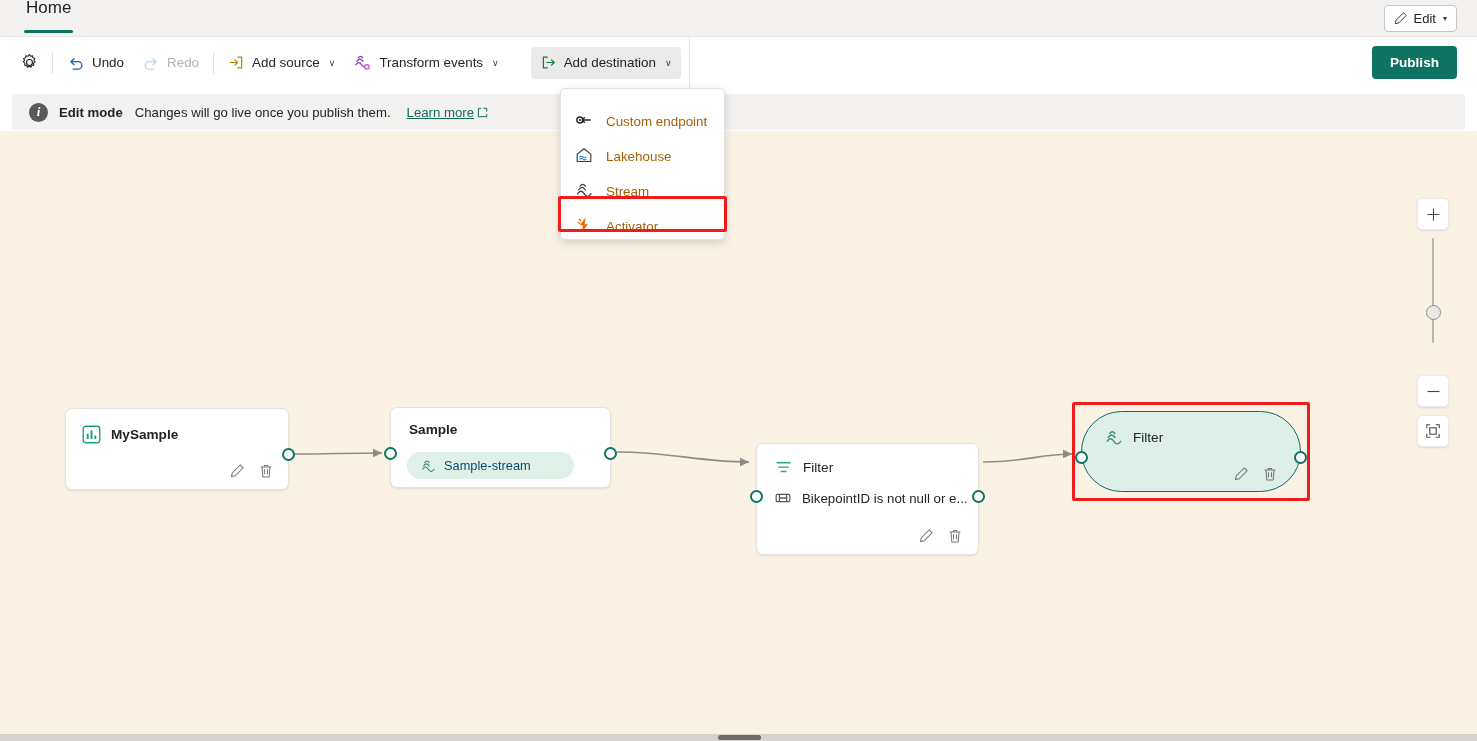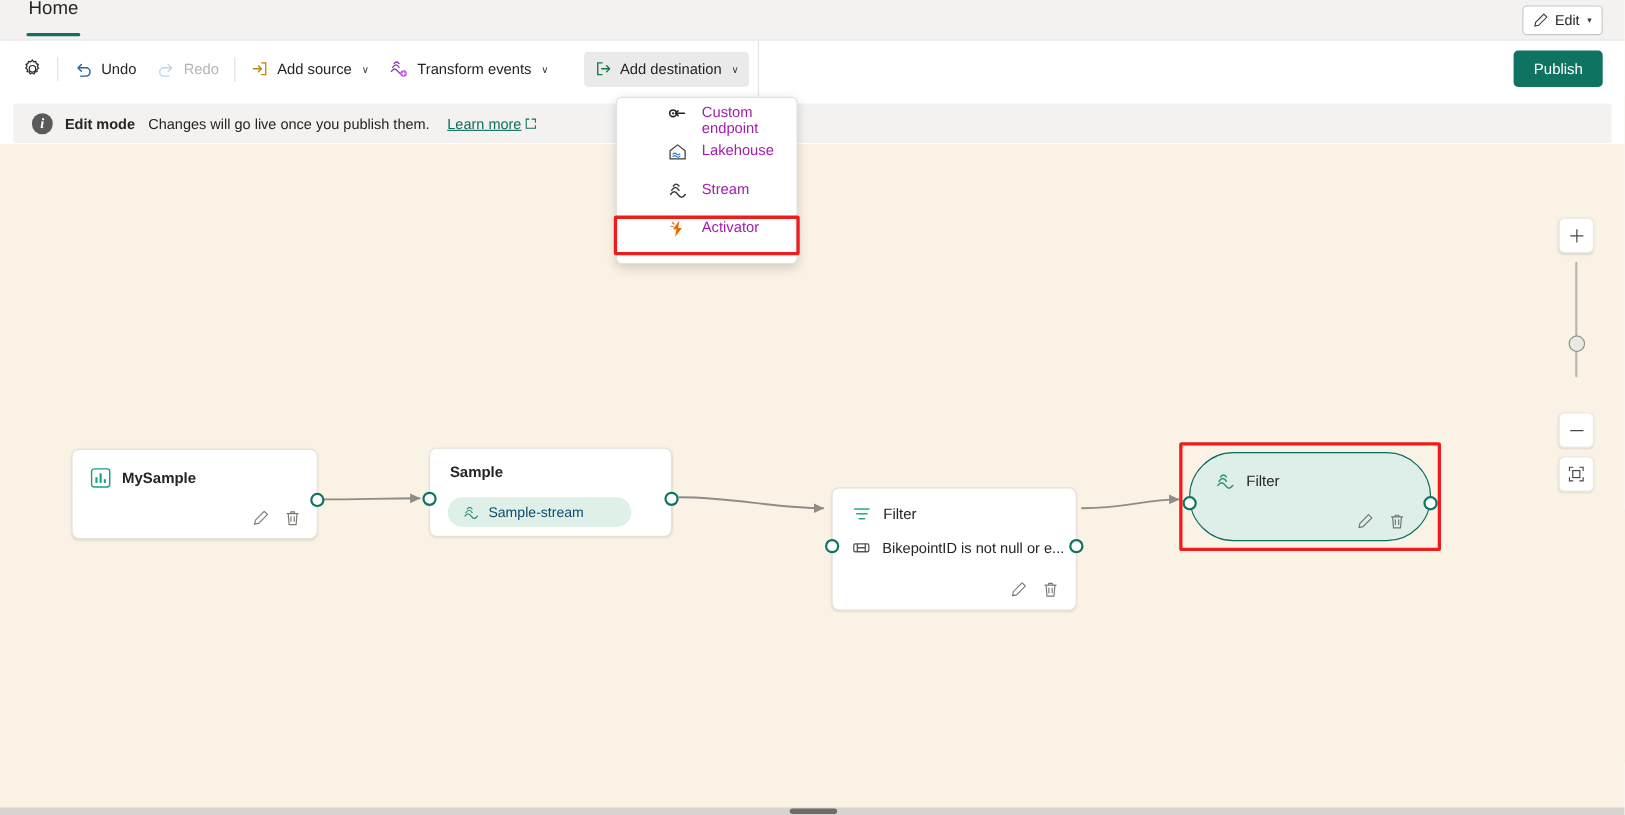--- a/index.html
+++ b/index.html
@@ -49,21 +49,21 @@
   }
   .tb-item.gear { padding:0 8px; }
   .tb-item.disabled { color:#b5b3b1; cursor:default; }
   .tb-item.active-menu { background:#ebeaea; }
   .tb-sep { width:1px; height:22px; background:#e1dfdd; margin:0 5px; }
   .tb-sep.tall { height:51px; margin:0 0 0 8px; background:#e6e4e2;}
   .chev { font-size:9px; color:#3b3a39; margin-left:2px; }
   .publish-btn {
     position:absolute; right:20px; top:9px; height:33px;
     background:#0f7362; color:#ffffff; border:none; border-radius:4px;
-    font-size:13.6px; font-weight:400; padding:0 18px; cursor:pointer;
+    font-size:13.6px; font-weight:700; padding:0 18px; cursor:pointer;
     display:flex; align-items:center;
   }
 
   
   .infobar {
     position:absolute; left:12px; top:94px; width:1453px; height:36px;
     background:#f3f2f1; border-radius:3px;
     display:flex; align-items:center; padding-left:17px; gap:0px;
     font-size:13.2px; color:#242424;
   }
@@ -145,22 +145,22 @@
     background:#6e6c6a; border-radius:3px; cursor:pointer;
   }
 
   
   .menu {
     position:absolute; left:560px; top:88px; width:165px;
     background:#ffffff; border:1px solid #e3e1df; border-radius:5px;
     box-shadow:0 3px 10px rgba(0,0,0,0.16); padding:5px 0; z-index:40;
   }
   .menu-item {
-    height:35px; display:flex; align-items:flex-start; gap:13px;
-    padding:0 14px; font-size:13.4px; color:#a21caf; cursor:pointer;margin-left:32px;
+    height:35px; display:flex; align-items:flex-end; gap:13px;
+    padding:0 14px; font-size:13.4px; color:#a16207; cursor:pointer;
   }
   .menu-item .mi-ico { width:18px; display:flex; justify-content:center; }
   .menu-hl {
     position:absolute; left:558px; top:196px; width:169px; height:36px;
     border:3px solid #f01c1c; border-radius:2px; pointer-events:none; z-index:50;
   }
 </style>
 </head>
 <body>
 

